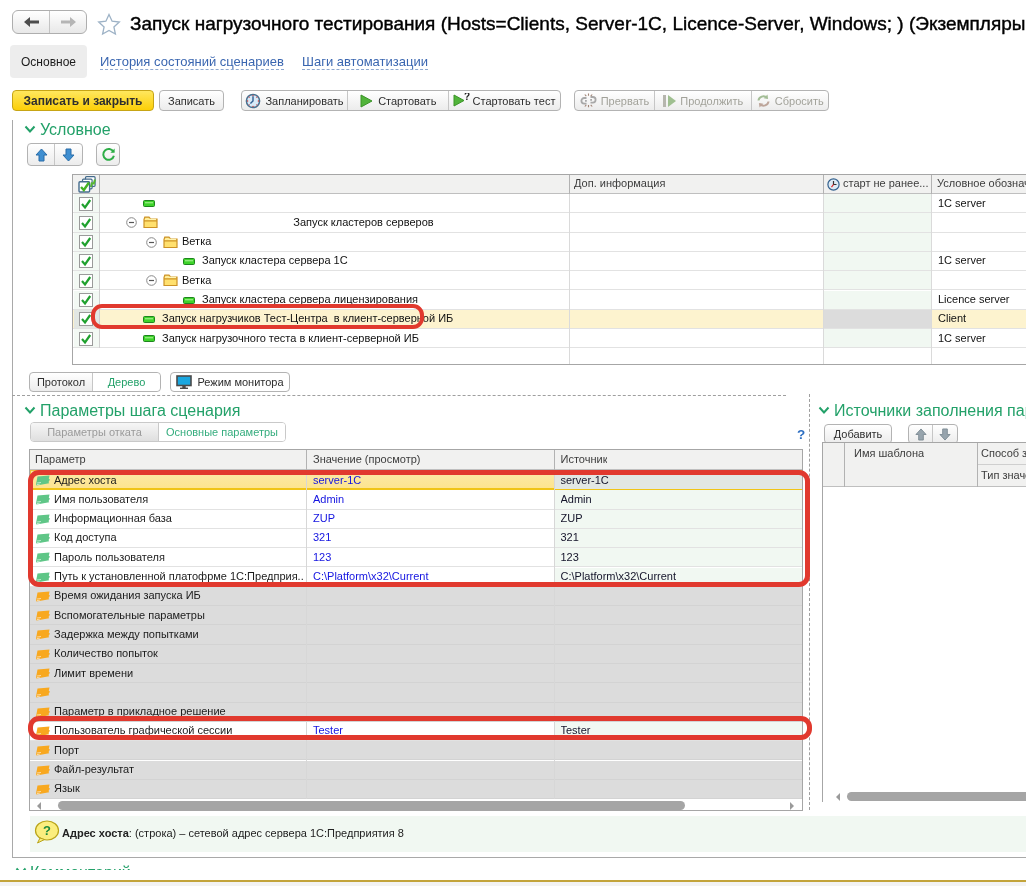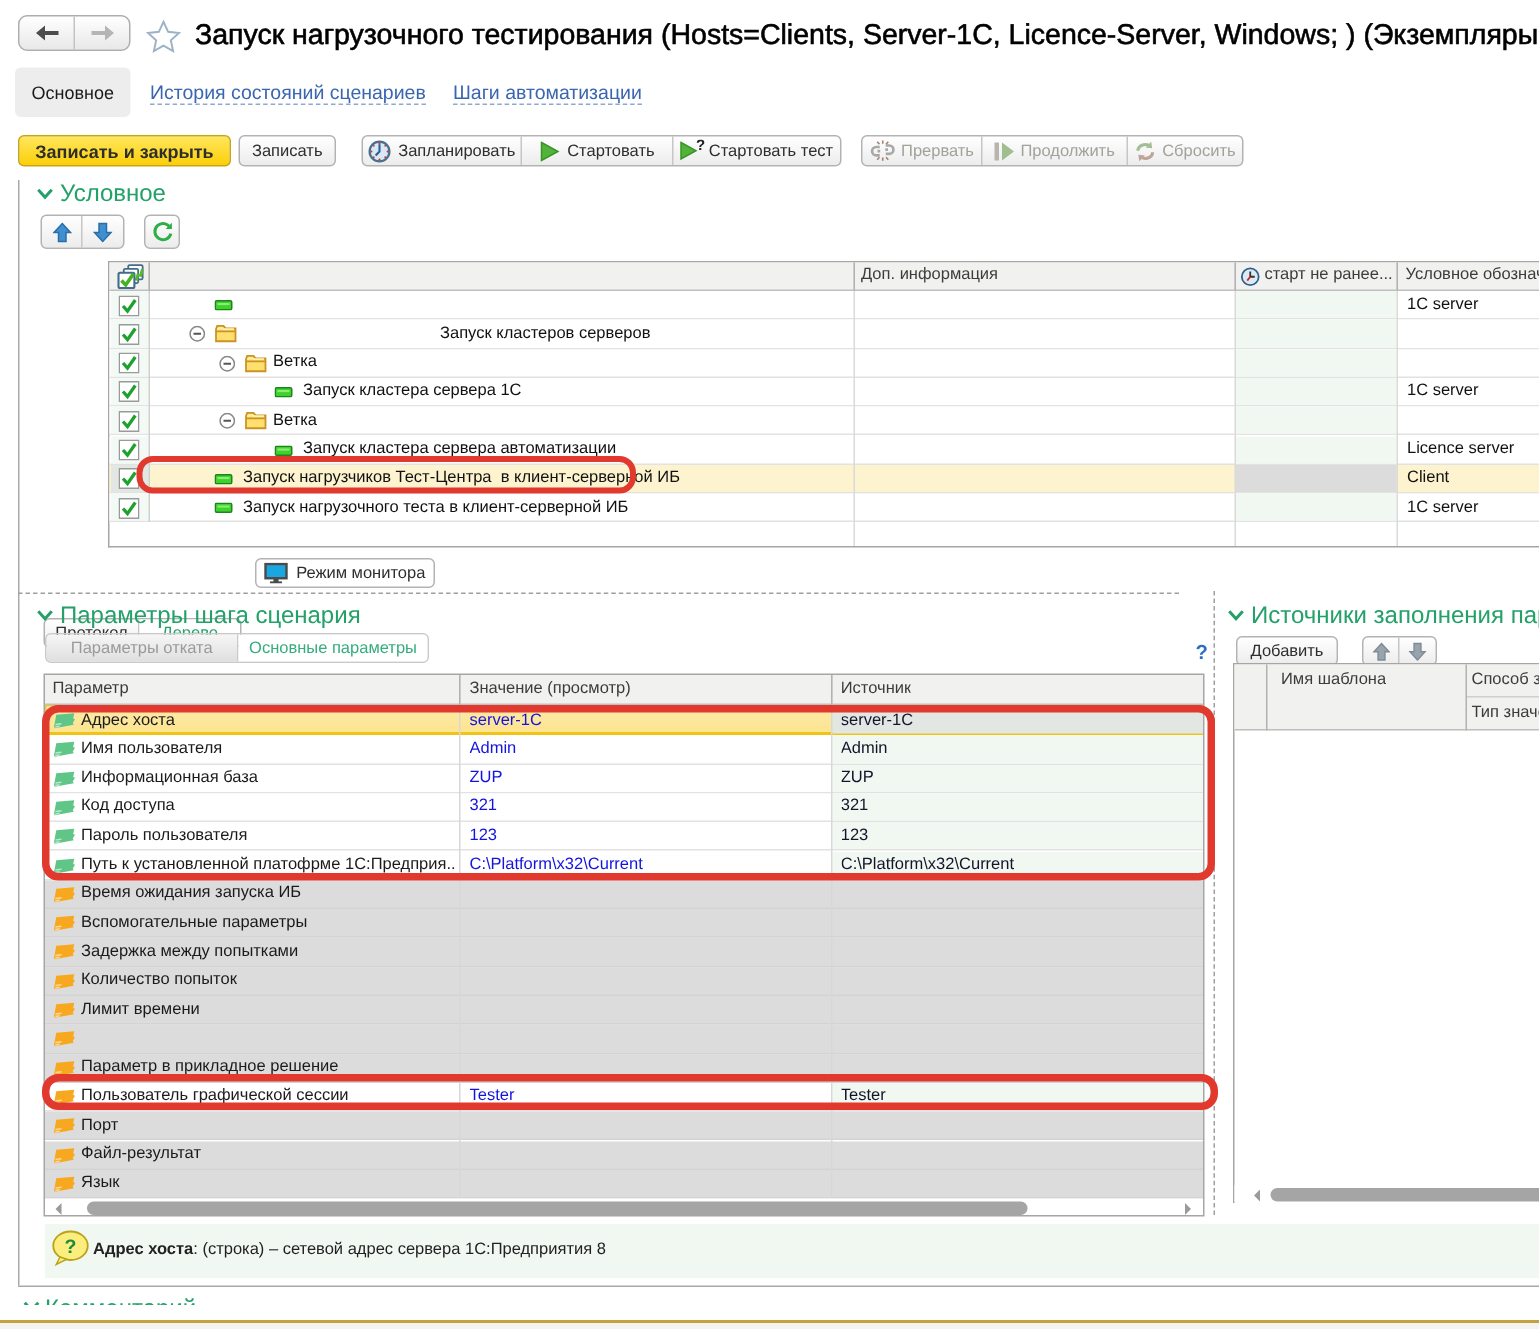--- a/index.html
+++ b/index.html
@@ -225,21 +225,21 @@
       <div style="position:absolute;left:750.5px;top:115.5px;width:107.5px;height:18.3px;background:#f1f8f2;"></div>
       <div style="position:absolute;left:1px;top:115.5px;width:25px;height:18.3px;background:#f3f9f4;"></div>
       <svg style="position:absolute;left:6px;top:118px;" width="14" height="14" viewBox="0 0 14 14">
         <rect x="0.5" y="0.5" width="13" height="13" fill="#fff" stroke="#9a9a9a"></rect>
         <path d="M3 7 l3 3.4 L11.2 3" fill="none" stroke="#1fA12e" stroke-width="2.2"></path>
       </svg>
       <svg style="position:absolute;left:110px;top:121.5px;" width="13" height="7" viewBox="0 0 13 7">
         <rect x="0.5" y="0.5" width="11" height="6" rx="1" fill="#3ed32a" stroke="#1e841e"></rect>
         <rect x="2" y="2" width="8" height="1.4" fill="#8fe97a"></rect>
       </svg>
-      <div class="cell" style="left:129px;top:118px;width:363px;font-size:11px;color:#111;">Запуск кластера сервера автоматизации</div>
+      <div class="cell" style="left:129px;top:118px;width:363px;font-size:11px;color:#111;">Запуск кластера сервера лицензирования</div>
       <div class="cell" style="left:865px;top:118px;width:130px;font-size:11px;color:#111;">Licence server</div>
       <div style="position:absolute;left:0;top:134.8px;width:998px;height:19.3px;background:#fdf3cf;border-bottom:1px solid #e2e2e2;"></div>
       <div style="position:absolute;left:750.5px;top:134.8px;width:107.5px;height:18.3px;background:#dcdcdc;"></div>
       <div style="position:absolute;left:1px;top:134.8px;width:25px;height:18.3px;background:#e2e7e3;"></div>
       <svg style="position:absolute;left:6px;top:137.3px;" width="14" height="14" viewBox="0 0 14 14">
         <rect x="0.5" y="0.5" width="13" height="13" fill="#fff" stroke="#9a9a9a"></rect>
         <path d="M3 7 l3 3.4 L11.2 3" fill="none" stroke="#1fA12e" stroke-width="2.2"></path>
       </svg>
       <svg style="position:absolute;left:70px;top:140.8px;" width="13" height="7" viewBox="0 0 13 7">
         <rect x="0.5" y="0.5" width="11" height="6" rx="1" fill="#3ed32a" stroke="#1e841e"></rect>
@@ -263,21 +263,21 @@
       <div style="position:absolute;left:26px;top:0;width:1px;height:173.4px;background:#cfcfcf;"></div>
       <div style="position:absolute;left:26px;top:0;width:1px;height:19px;background:#b2b2b2;"></div>
       <div style="position:absolute;left:496px;top:0;width:1px;height:189px;background:#dadada;"></div>
       <div style="position:absolute;left:496px;top:0;width:1px;height:19px;background:#b2b2b2;"></div>
       <div style="position:absolute;left:749.5px;top:0;width:1px;height:189px;background:#dadada;"></div>
       <div style="position:absolute;left:749.5px;top:0;width:1px;height:19px;background:#b2b2b2;"></div>
       <div style="position:absolute;left:858px;top:0;width:1px;height:189px;background:#dadada;"></div>
       <div style="position:absolute;left:858px;top:0;width:1px;height:19px;background:#b2b2b2;"></div>
     </div>
 
-  <div class="grp" style="left:29px;top:372px;height:20px;font-size:11px;color:#2e2e2e;margin-top:40px;">
+  <div class="grp" style="left:29px;top:372px;height:20px;font-size:11px;color:#2e2e2e;">
      <div class="seg" style="width:63px;">Протокол</div>
      <div class="seg" style="width:67px;background:#fff;border-radius:0 4px 4px 0;color:#23a169;">Дерево</div>
   </div>
   <div class="btn" style="left:170px;top:372px;width:120px;height:20px;font-size:11px;background:#fff;white-space:nowrap;color:#2e2e2e;">
      <svg width="16" height="14" viewBox="0 0 16 14" style="margin-right:5px;">
        <rect x="1" y="1" width="14" height="9.5" fill="#1aa7e0" stroke="#4a4a4a" stroke-width="1.6"></rect>
        <rect x="6.3" y="11" width="3.4" height="2" fill="#4a4a4a"></rect>
         <rect x="4" y="12.6" width="8" height="1.4" fill="#4a4a4a"></rect>
      </svg>Режим монитора</div>
 

